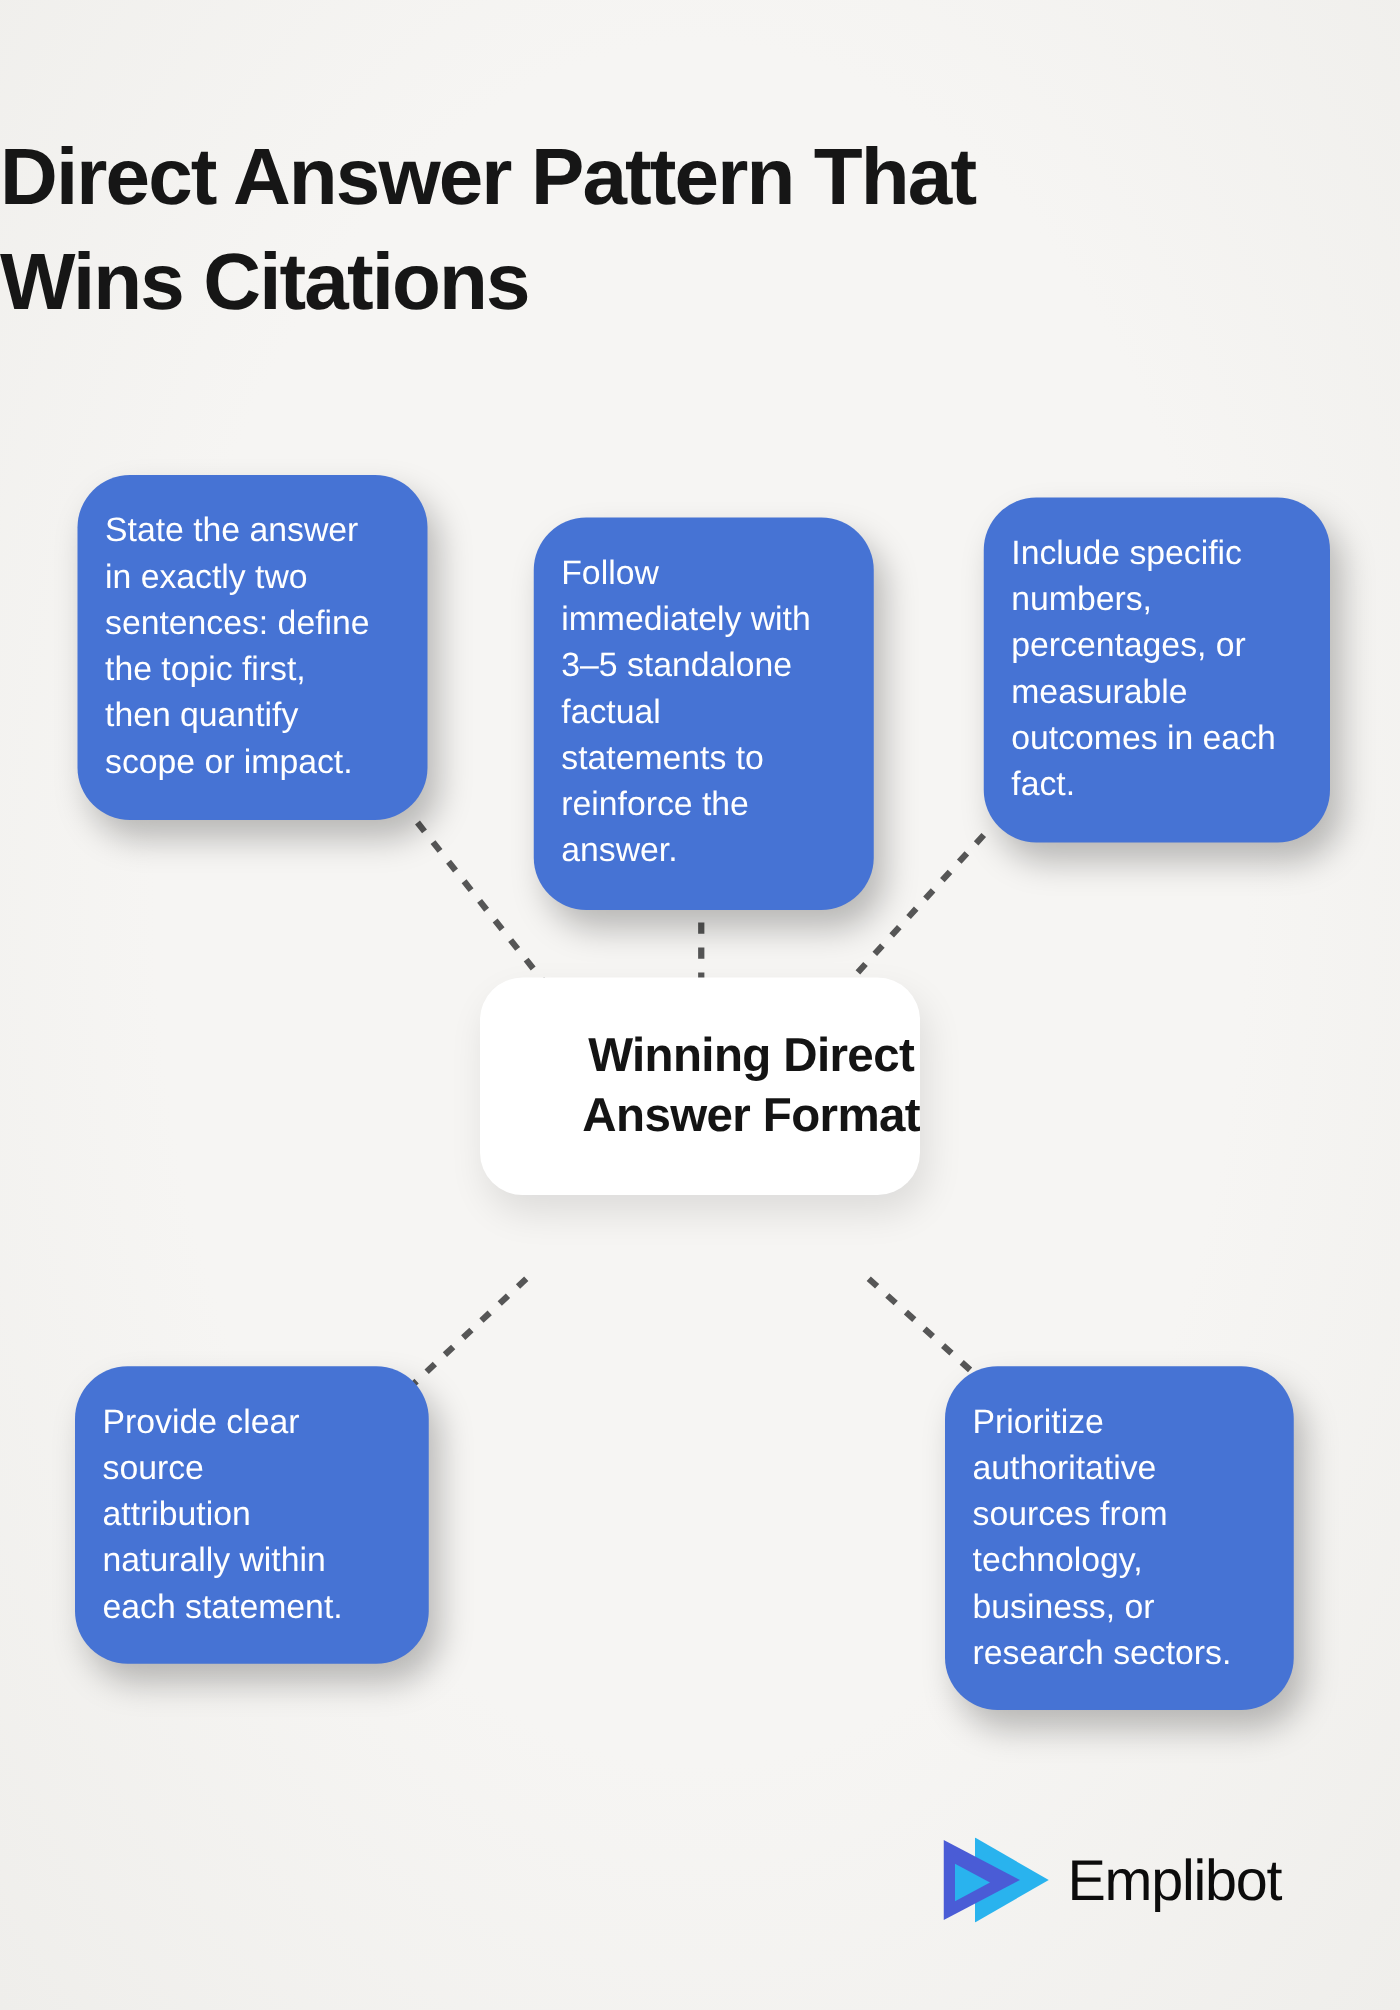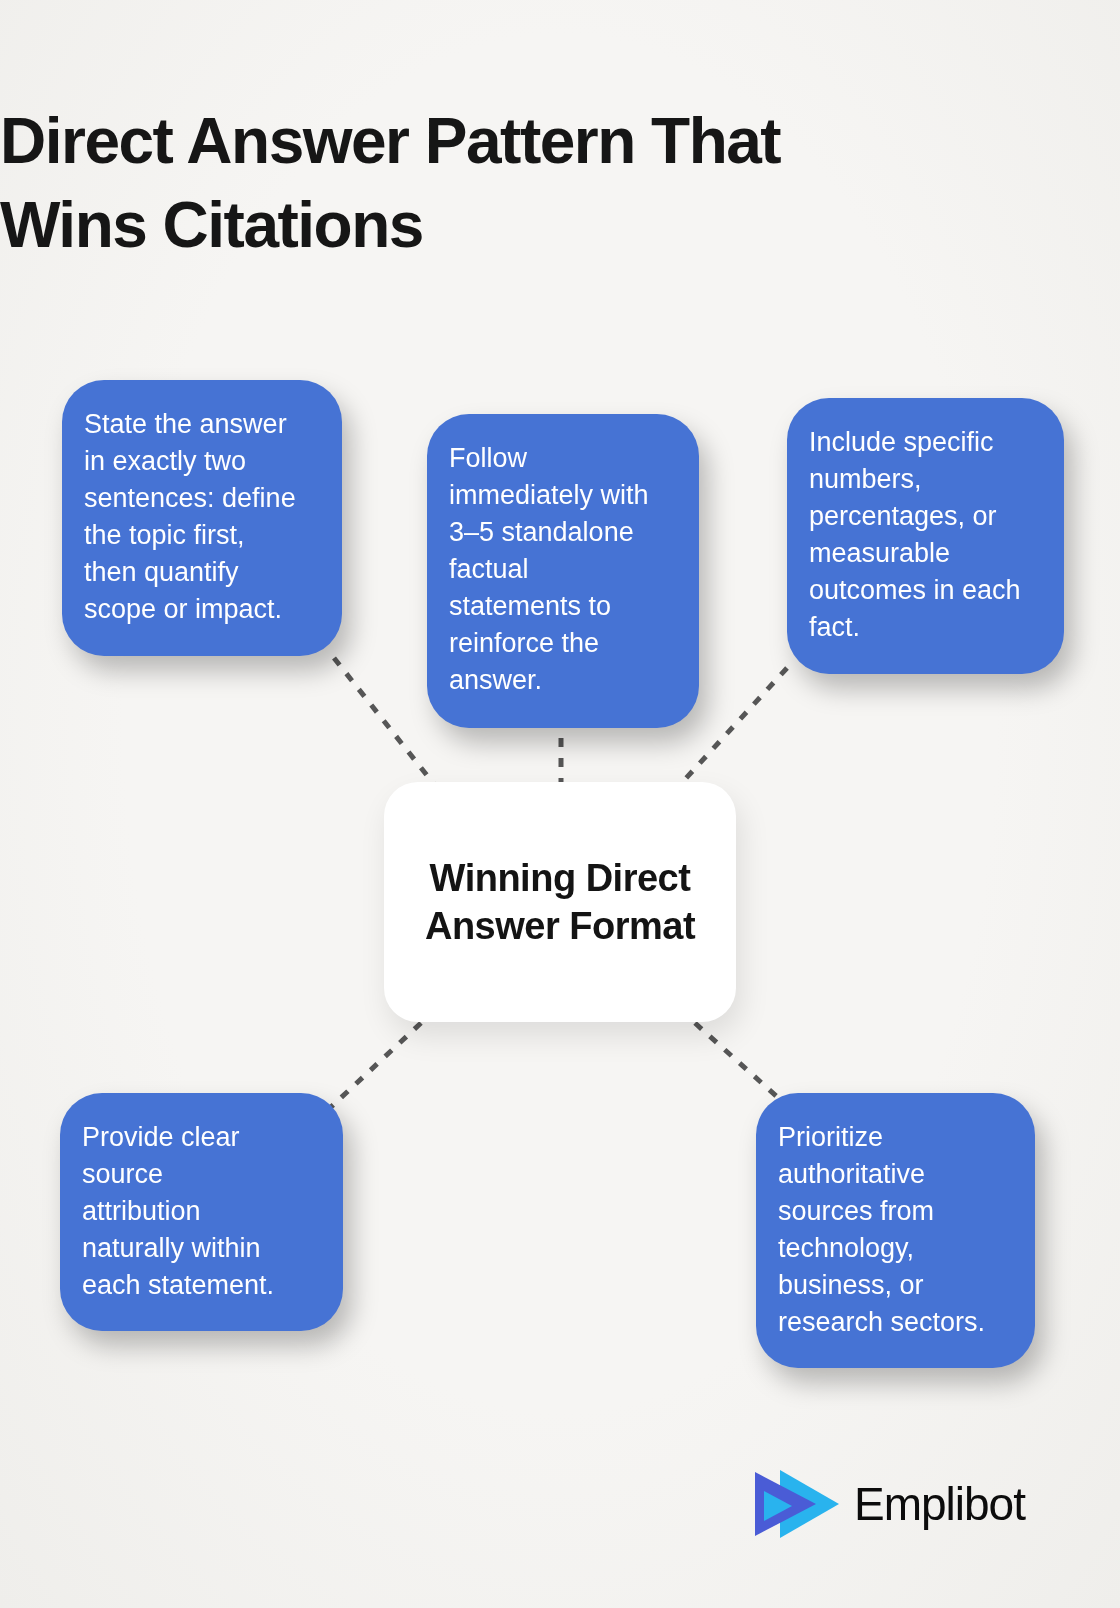--- a/index.html
+++ b/index.html
@@ -45,26 +45,26 @@
     white-space: pre-line;
   }
   .node-tl { left: 62px;  top: 380px;  width: 280px; height: 276px; }
   .node-tm { left: 427px; top: 398px;  width: 272px; height: 314px; margin-top: 16px; }
   .node-tr { left: 787px; top: 398px;  width: 277px; height: 276px; }
   .node-bl { left: 60px;  top: 1093px; width: 283px; height: 238px; }
   .node-br { left: 756px; top: 1093px; width: 279px; height: 275px; }
   .center-node {
     position: absolute;
     left: 384px; top: 782px;
-    width: 352px; height: 240px;
+    width: 352px; height: 174px;
     background: #ffffff;
     border-radius: 34px;
     display: flex;
     align-items: center;
-    justify-content: center;
+    justify-content: flex-end;
     box-shadow: 5px 14px 30px rgba(0,0,0,0.10);
   }
   .center-node p {
     margin: 0;
     text-align: center;
     font-size: 38px;
     line-height: 48px;
     font-weight: 800;
     letter-spacing: -0.5px;
     color: #141414;

